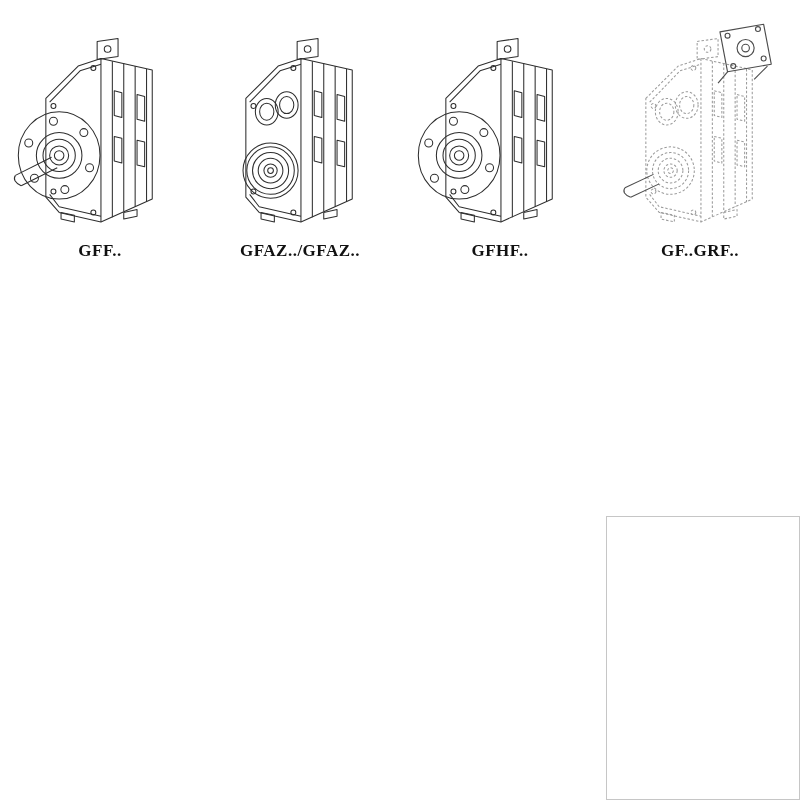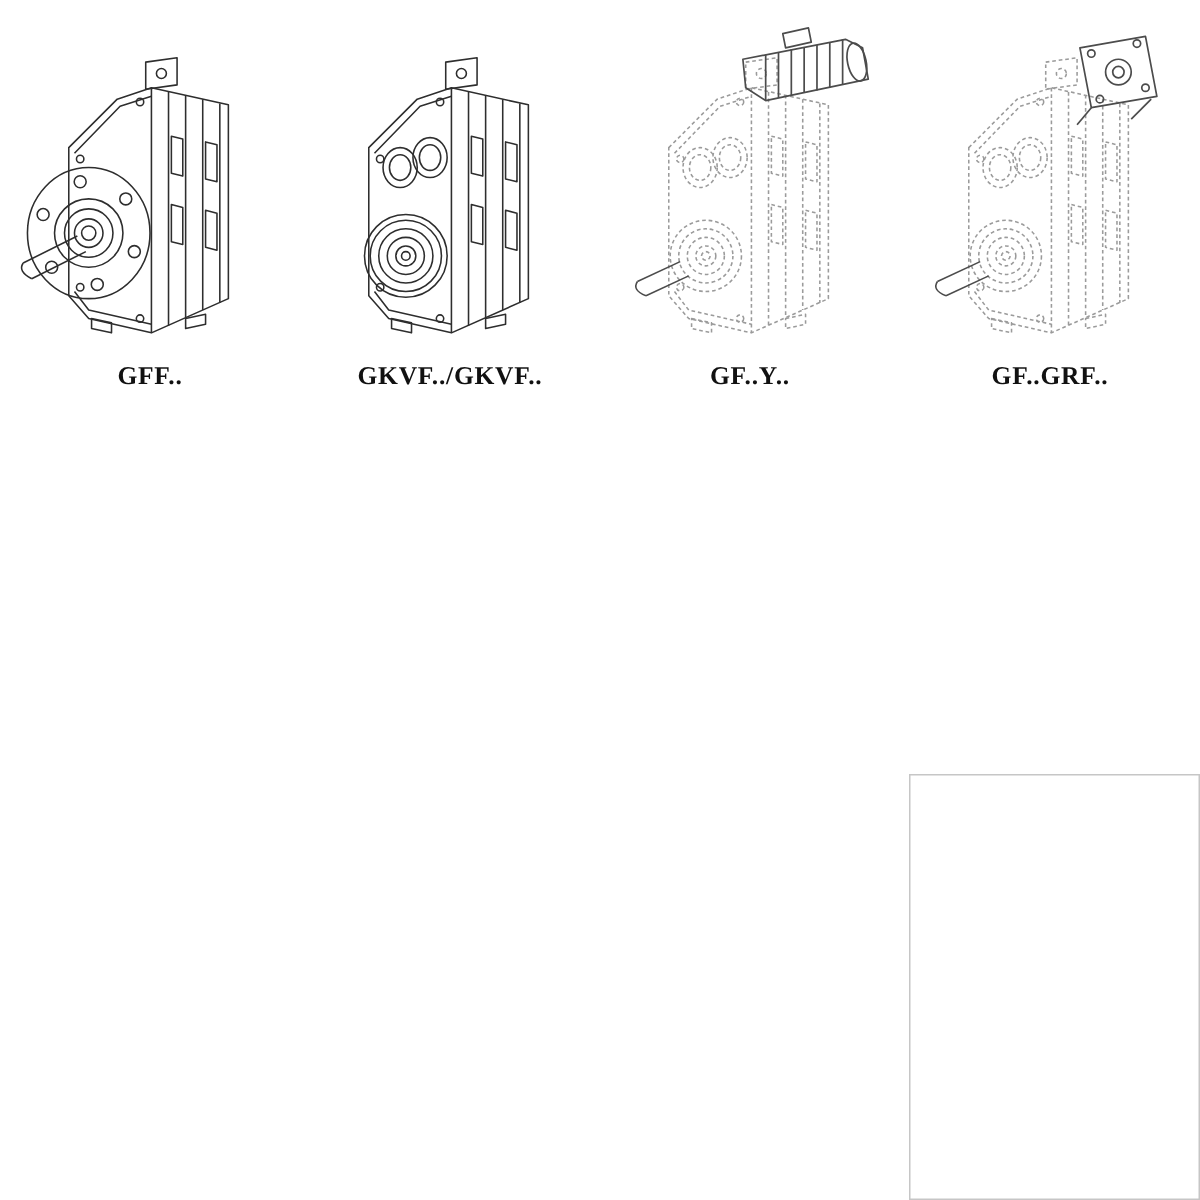--- a/index.html
+++ b/index.html
@@ -177,37 +177,35 @@
     </svg>
     <figcaption class="label">GFF..</figcaption>
   </figure>
 
   <figure class="cell">
     <svg class="draw" viewBox="0 0 190 240" role="img">
       <use href="#gbody"></use>
       <use href="#gface-bearing"></use>
       <circle class="extra" cx="64" cy="168" r="29" fill="none" stroke="currentColor" stroke-width="1.1"></circle>
     </svg>
-    <figcaption class="label">GKVF../GKVF..</figcaption>
-  </figure>
-
-
-
-
-
-
-  <figure class="cell">
-    <svg class="draw" viewBox="0 0 190 240" role="img">
-      <use href="#gbody" class="dashed"></use>
-      <use href="#gface-bearing" class="dashed"></use>
-      <use href="#gmotor" class="attach"></use>
-      <use href="#gsmallshaft" class="attach"></use>
-    </svg>
-    <figcaption class="label">GF..Y..</figcaption>
-  </figure>
+    <figcaption class="label">GFAZ../GFAZ..</figcaption>
+  </figure>
+
+
+  <figure class="cell">
+    <svg class="draw" viewBox="0 0 190 240" role="img">
+      <use href="#gbody"></use>
+      <use href="#gface-flange"></use>
+    </svg>
+    <figcaption class="label">GFHF..</figcaption>
+  </figure>
+
+
+
+
 
 
 
   <figure class="cell">
     <svg class="draw" viewBox="0 0 190 240" role="img">
       <use href="#gbody" class="dashed"></use>
       <use href="#gface-bearing" class="dashed"></use>
       <use href="#gadapter" class="attach"></use>
       <use href="#gsmallshaft" class="attach"></use>
     </svg>

